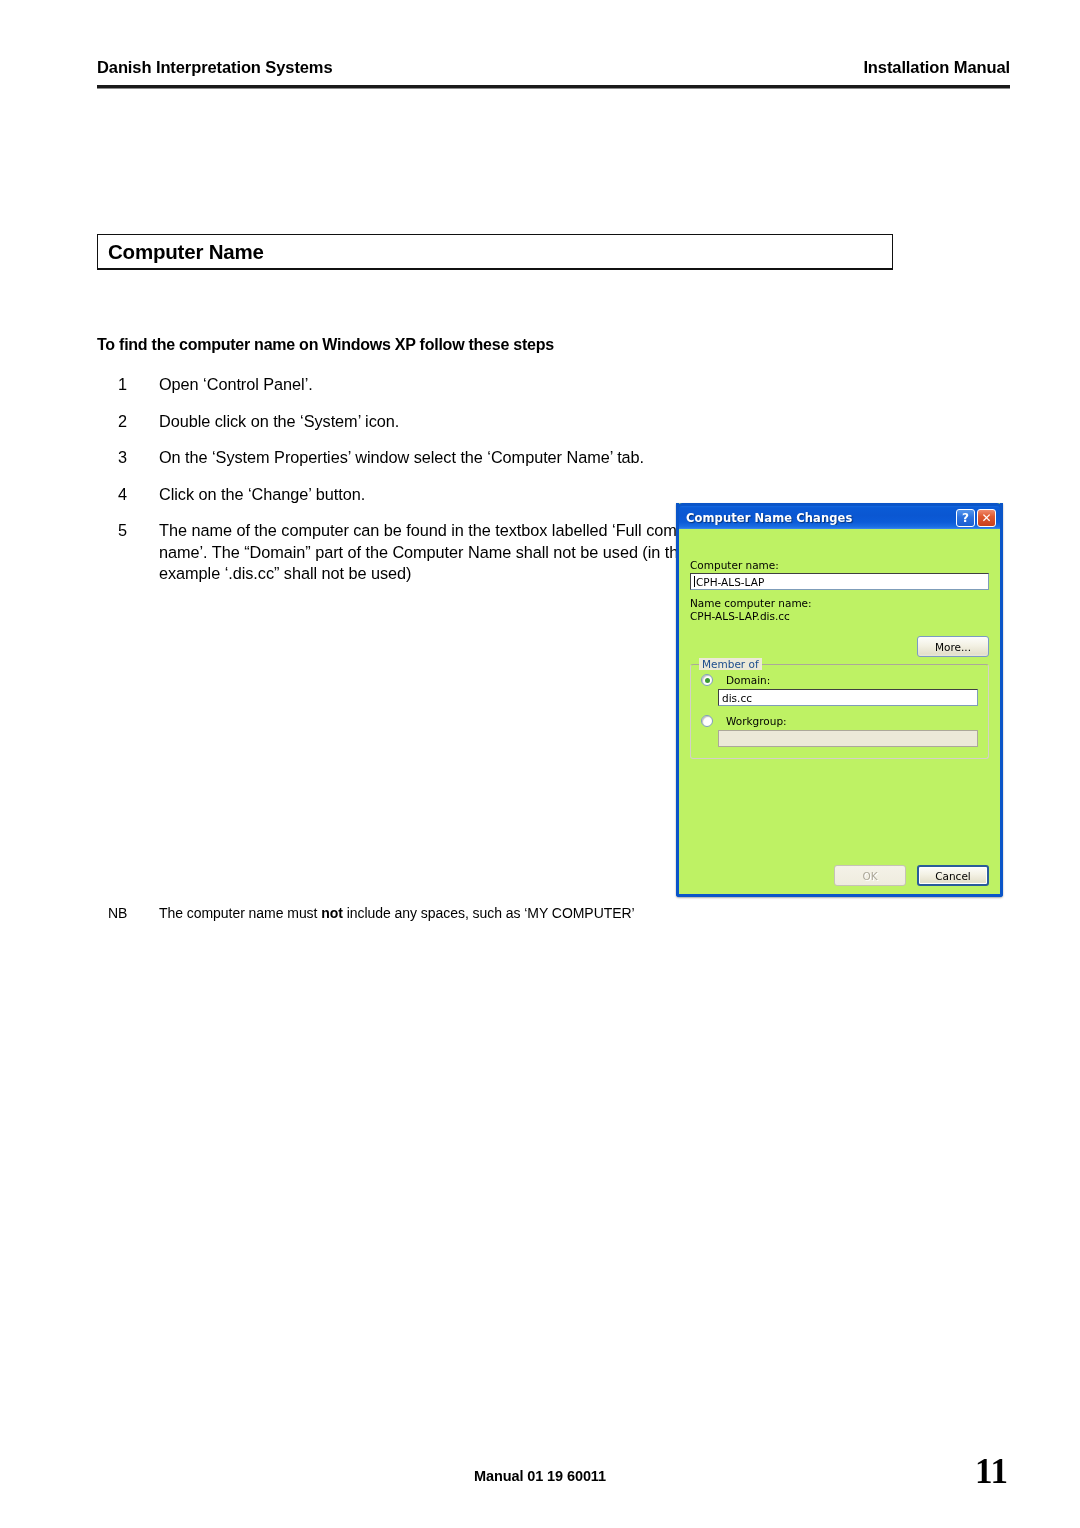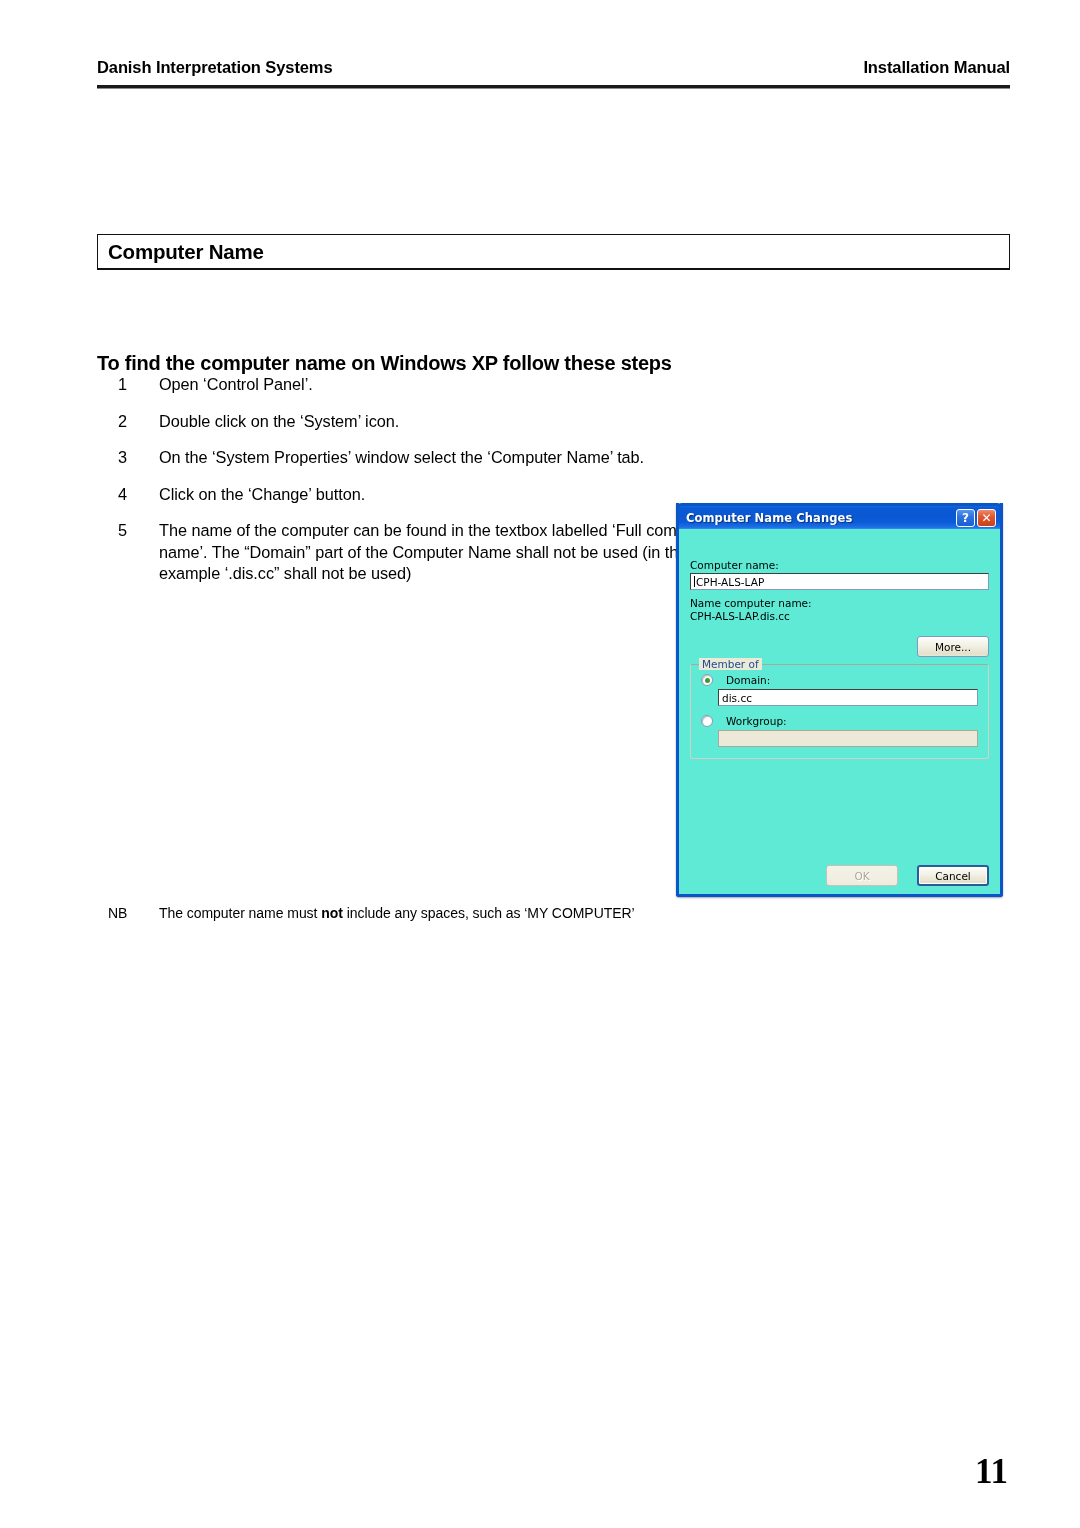--- a/index.html
+++ b/index.html
@@ -46,21 +46,21 @@
     border-top: 3px solid #1a1a1a;
     border-bottom: 1px solid #8c8c8c;
     box-sizing: border-box;
   }
 
   
   .heading-box {
     position: absolute;
     left: 97px;
     top: 234px;
-    width: 913px;
+    width: 796px;
     height: 36px;
     border: 1px solid #111111;
     border-bottom: 2px solid #111111;
     box-sizing: border-box;
     display: flex;
     align-items: center;
     background: #ffffff;
   }
   .heading-box .heading-text {
     font-size: 20.5px;
@@ -76,23 +76,23 @@
     top: 285px;
     width: 900px;
     font-size: 16.3px;
     line-height: 21px;
     letter-spacing: -0.05px;
   }
 
   .subheading {
     position: absolute;
     left: 97px;
-    top: 352px;
+    top: 336px;
     width: 900px;
-    font-size: 20px;
+    font-size: 16px;
     font-weight: bold;
     letter-spacing: -0.25px;
   }
 
   
   .steps {
     position: absolute;
     left: 118px;
     top: 374px;
     width: 620px;
@@ -145,21 +145,21 @@
   }
 
   
   .xp-dialog {
     position: absolute;
     left: 676px;
     top: 503px;
     width: 327px;
     height: 394px;
     box-sizing: border-box;
-    background: #5eead4;
+    background: #bef264;
     border: 3px solid #0A55C8;
     border-top: none;
     border-radius: 0 0 3px 3px;
     font-family: "DejaVu Sans", sans-serif;
     font-size: 10.5px;
     color: #000000;
     box-shadow: 0 1px 2px rgba(0,0,0,0.35);
   }
 
   .xp-titlebar {
@@ -327,21 +327,21 @@
   }
   .xp-radio-label { font-size: 10.5px; }
 
   .xp-sub-field { margin: 0 0 9px 17px; }
 
   .xp-footer-btns {
     position: absolute;
     right: 11px;
     bottom: 8px;
     display: flex;
-    gap: 19px;
+    gap: 11px;
   }
 </style>
 </head>
 <body>
 
 <div class="page">
 
   <div class="page-header">
     <span>Danish Interpretation Systems</span>
     <span>Installation Manual</span>
@@ -436,15 +436,16 @@
       </div>
 
     </div>
   </div>
 
   <div class="nb-line">
     <span class="nb-label">NB</span>
     <span><span>The computer name must </span><b>not</b><span> include any spaces, such as ‘MY COMPUTER’</span></span>
   </div>
 
+  <div class="footer-text">Manual 01 19 60011</div>
   <div class="footer-page">11</div>
 
 </div>
 
 </body></html>

